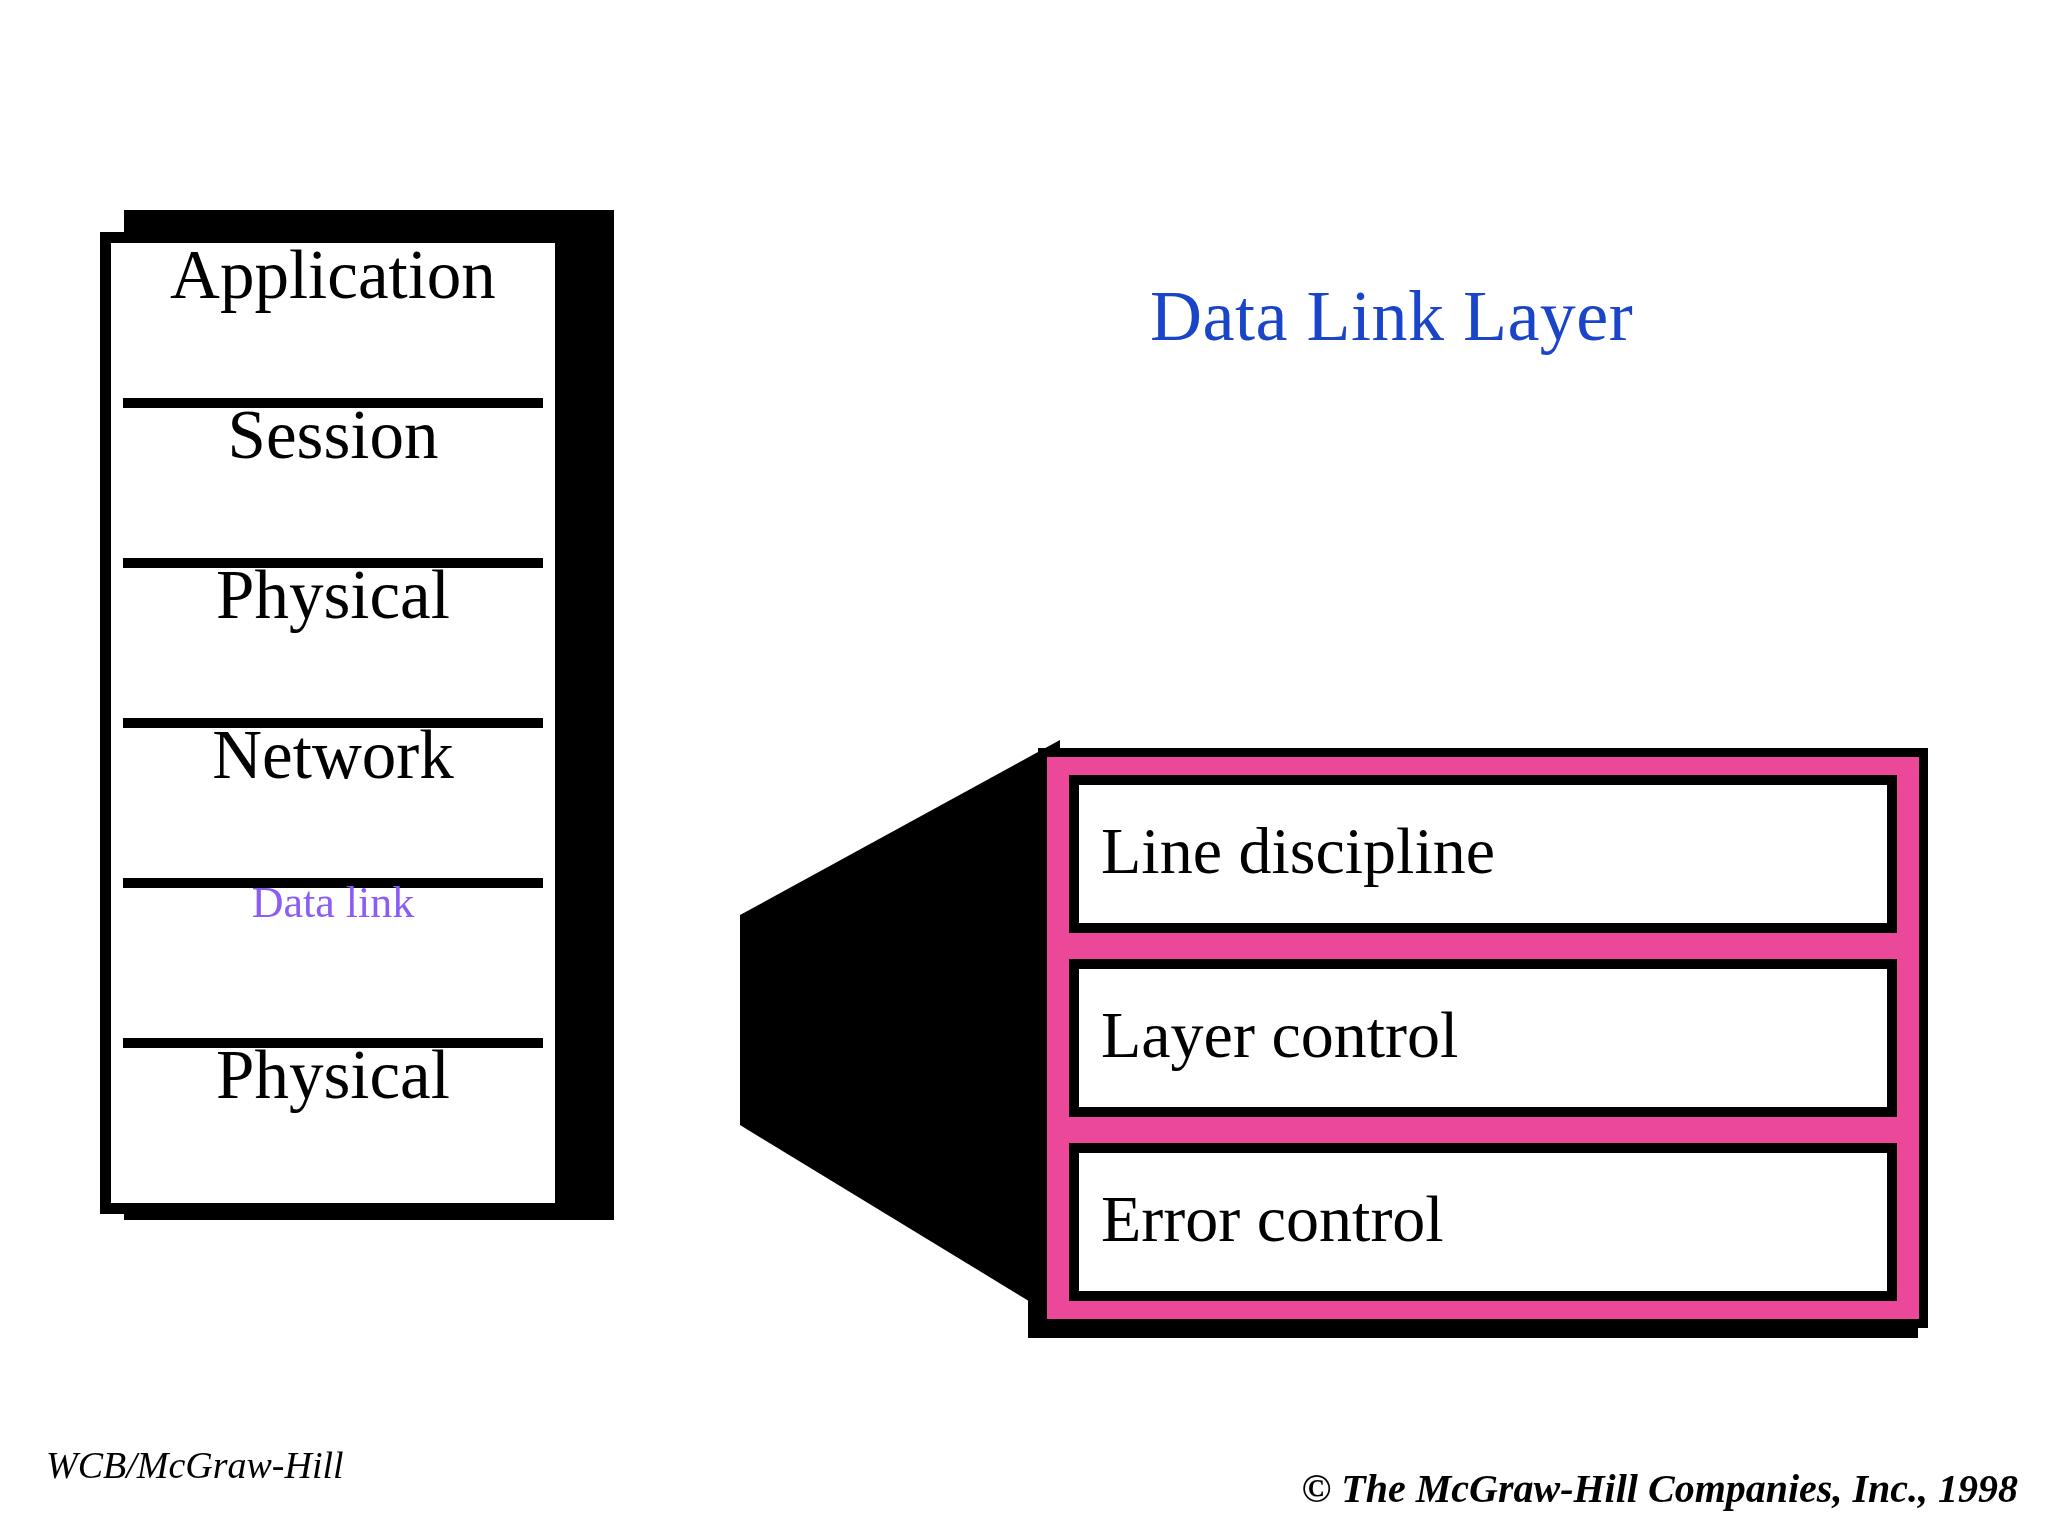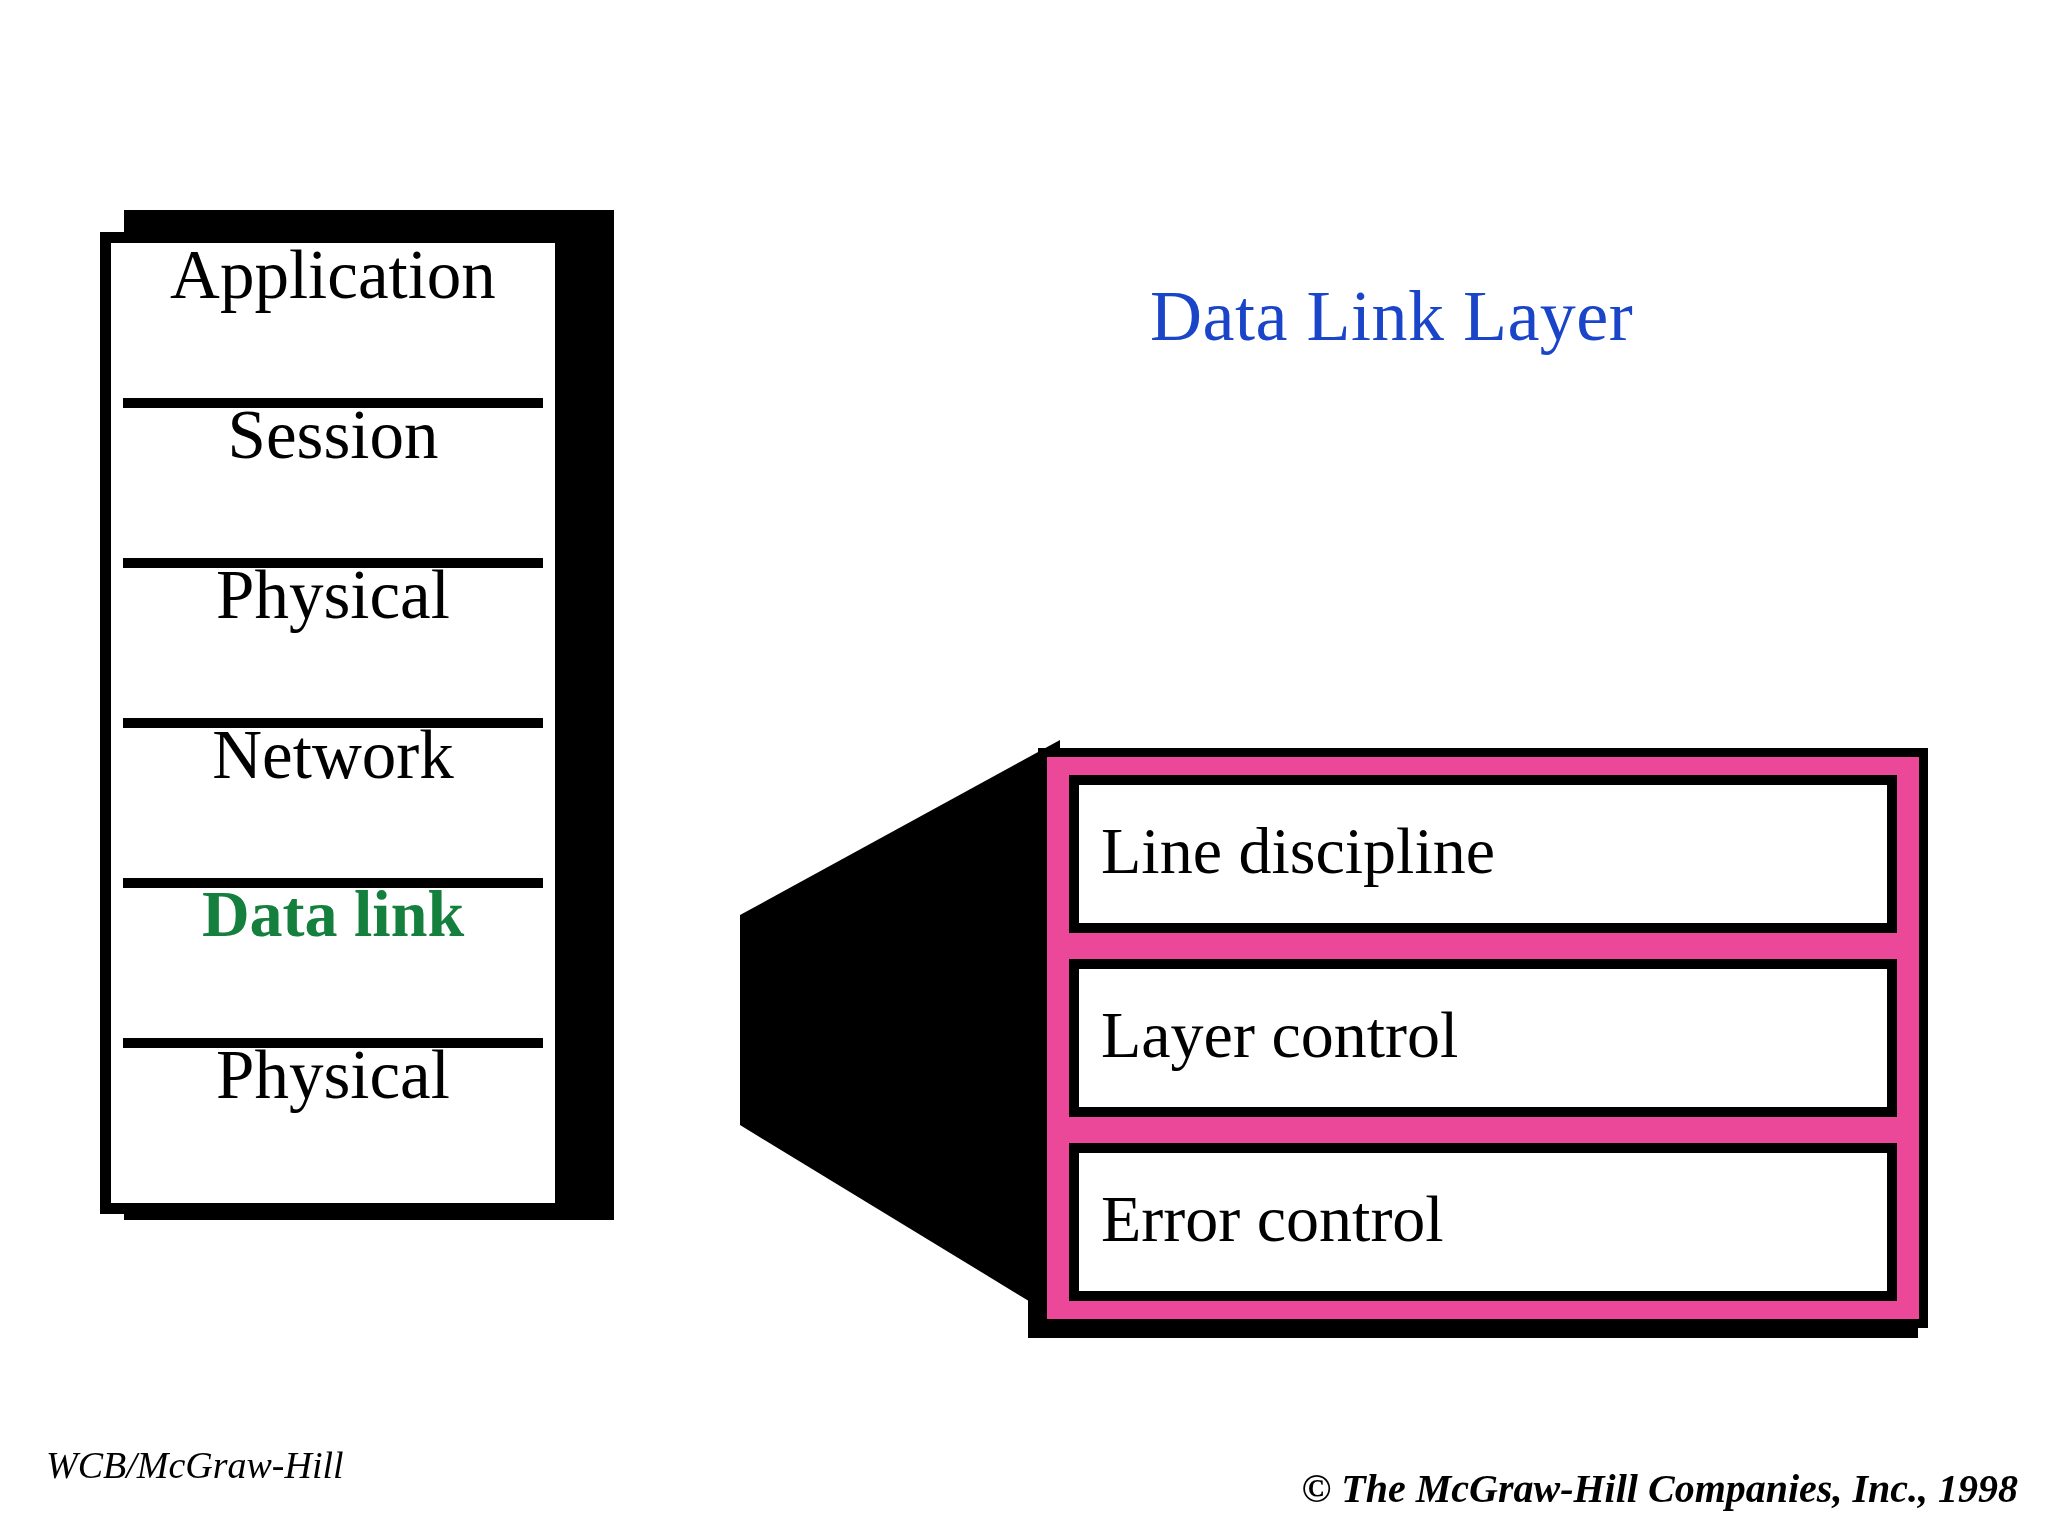--- a/index.html
+++ b/index.html
@@ -75,23 +75,23 @@
     background: #000000;
   }
   .osi-label {
     font-size: 69px;
     line-height: 1;
     color: #000000;
     white-space: nowrap;
     transform: translateY(-2px);
   }
   .osi-label.highlight {
-    color: #15803d;
-    font-weight: bold;
-    font-size: 66px;
+    color: #8b5cf6;
+    font-weight: normal;
+    font-size: 44px;
   }
 
   
   #funnel {
     position: absolute;
     left: 740px;
     top: 740px;
     width: 320px;
     height: 580px;
   }

